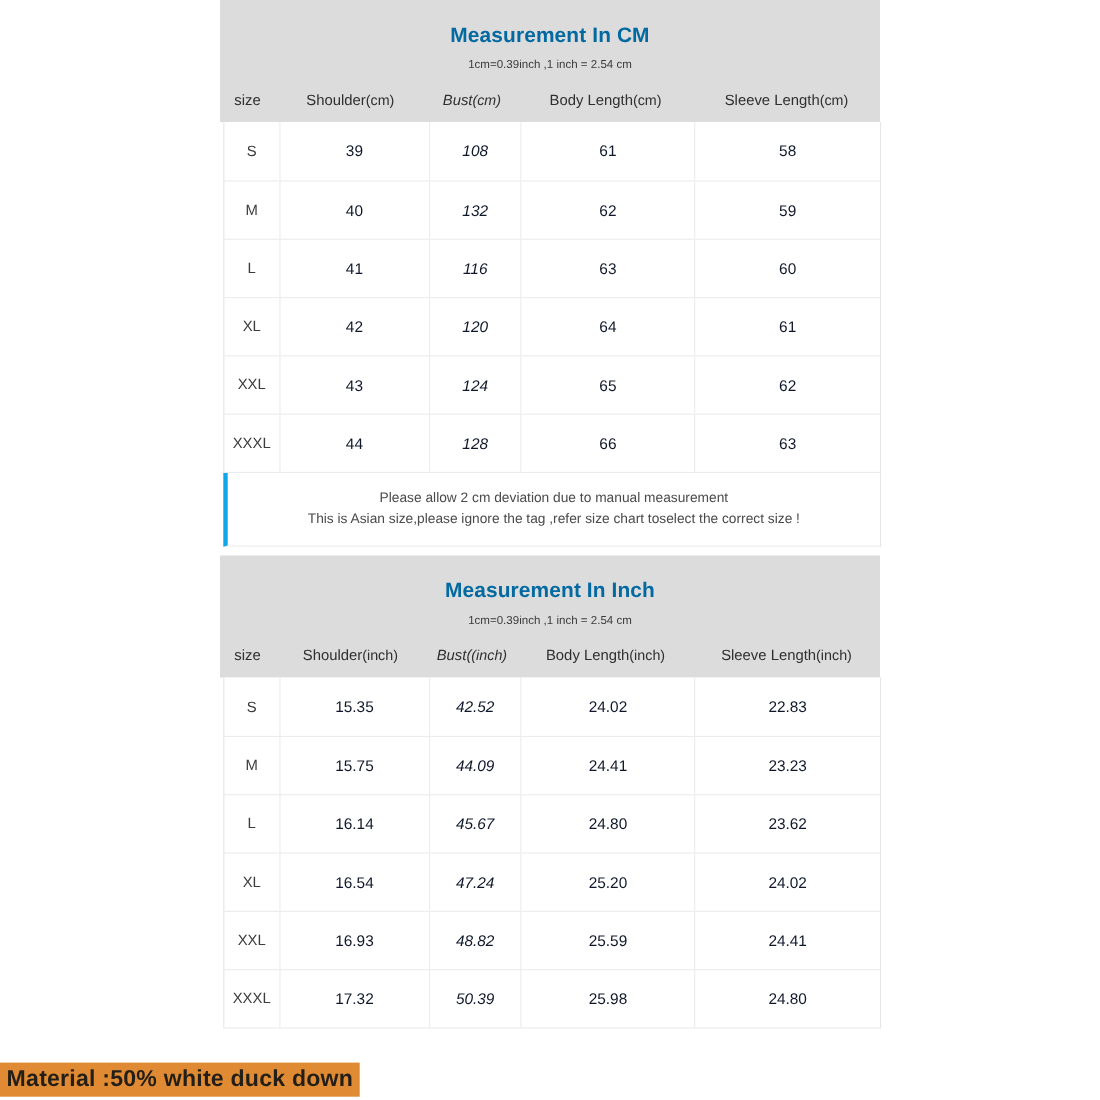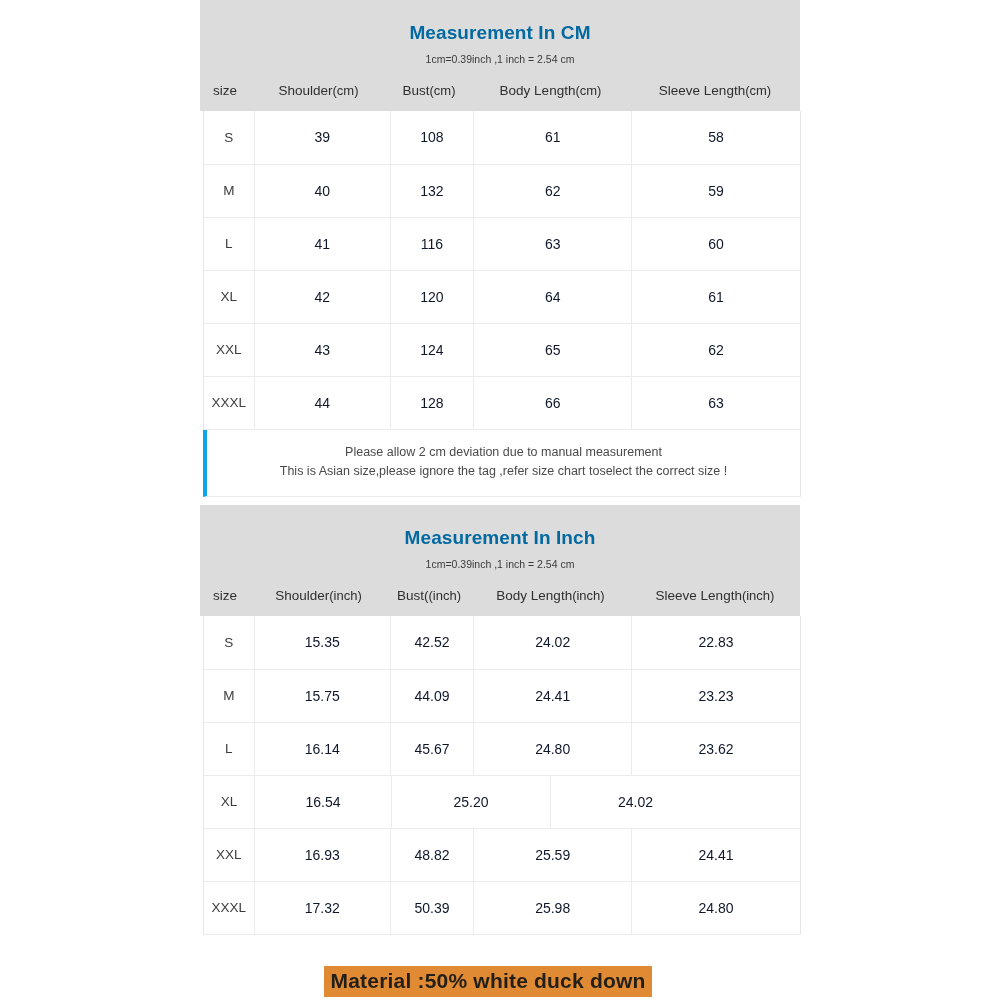--- a/index.html
+++ b/index.html
@@ -48,21 +48,21 @@
     font-size: 13.5px;
     color: #2f2f2f;
     text-align: center;
     line-height: 1.1;
   }
   .unit { font-size: 13px; }
 
   
   .c0 { width: 50px; }
   .c1 { width: 137px; }
-  .c2 { width: 84px; }
+  .c2 { width: 84px; font-style: italic; }
   .c3 { width: 159px; }
   .c4 { width: 170px; }
 
   .grid {
     width: 598px;
     margin-left: 3px;
     border-left: 1px solid #e6e6e6;
     border-right: 1px solid #e6e6e6;
     border-bottom: 1px solid #ececec;
     background: #ffffff;
@@ -99,22 +99,21 @@
     font-size: 12.5px;
     color: #4a4a4a;
     line-height: 1.55;
   }
 
   
   .footer {
     position: absolute;
     left: 0; top: 966px;
     width: 896px;
-    text-align: center;
-    margin-left: 40px;
+    text-align: left;
   }
   .footer-text {
     display: inline-block;
     background: #e08b33;
     color: #231f18;
     font-weight: bold;
     font-size: 21px;
     letter-spacing: .2px;
     padding: 2px 6px 3px 6px;
     line-height: 1.25;
@@ -217,20 +216,21 @@
         <div class="row">
           <div class="cell c0 sz">L</div>
           <div class="cell c1">16.14</div>
           <div class="cell c2">45.67</div>
           <div class="cell c3">24.80</div>
           <div class="cell c4">23.62</div>
         </div>
         <div class="row">
           <div class="cell c0 sz">XL</div>
           <div class="cell c1">16.54</div>
+          <div class="cell c2">47.24</div>
           <div class="cell c3">25.20</div>
           <div class="cell c4">24.02</div>
         </div>
         <div class="row">
           <div class="cell c0 sz">XXL</div>
           <div class="cell c1">16.93</div>
           <div class="cell c2">48.82</div>
           <div class="cell c3">25.59</div>
           <div class="cell c4">24.41</div>
         </div>

